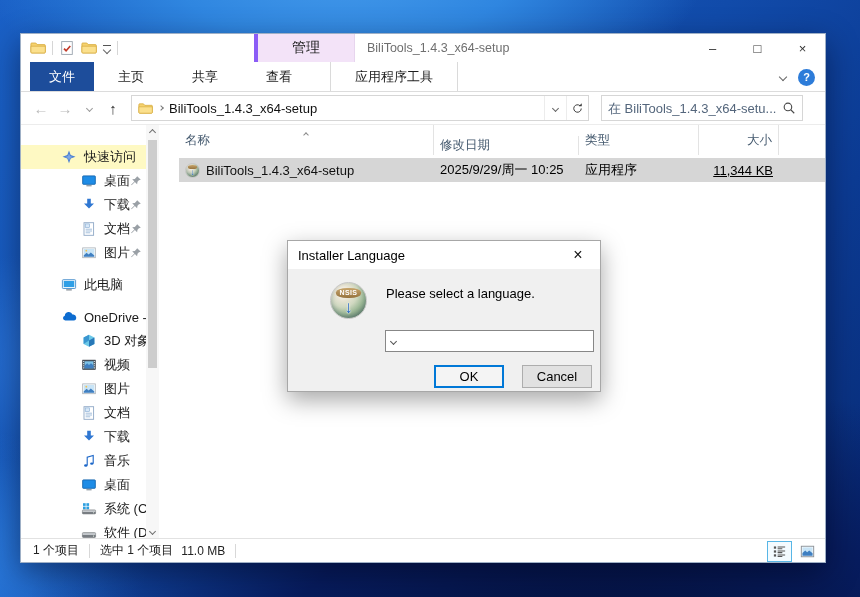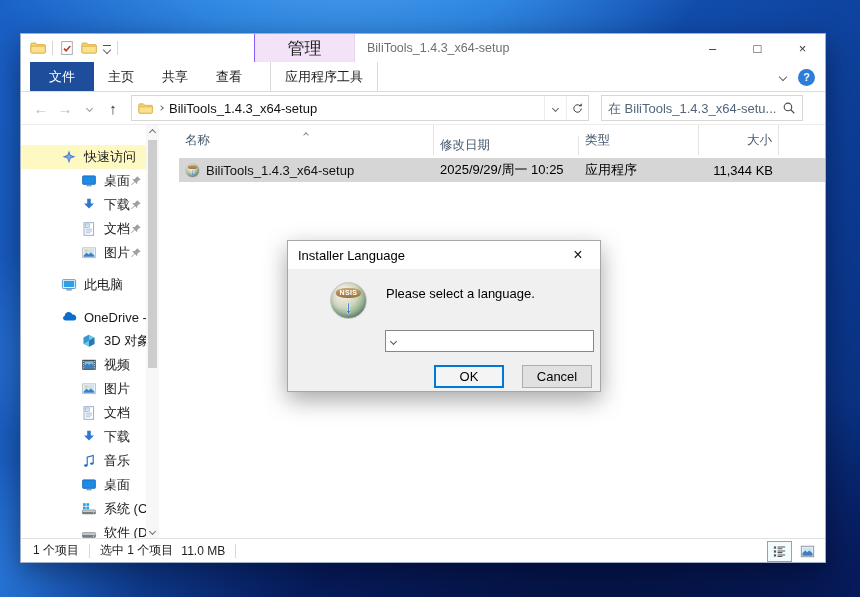--- a/index.html
+++ b/index.html
@@ -31,29 +31,29 @@
   .qat{display:flex;align-items:center;gap:6px;margin-left:9px}
   .qat .ic{width:16px;height:16px;display:inline-flex}
   .qat-sep{width:1px;height:14px;background:#d6d6d6}
   .qat-chev{display:flex;flex-direction:column;align-items:center;gap:1px;padding-top:2px}
   .qat-chev .bar{width:8px;height:1.4px;background:#555}
   .chev{display:inline-block;width:6px;height:6px;border-right:1.4px solid #666;border-bottom:1.4px solid #666}
   .chev.down{transform:rotate(45deg)}
   .chev.up{transform:rotate(-135deg)}
   .chev.right{transform:rotate(-45deg)}
   .ctx-group{position:absolute;left:233px;top:0;width:101px;height:28px;background:var(--ctx-bg);
-    display:flex;align-items:center;justify-content:center;color:#222;font-size:17px;
-    border-left:1px solid #8b5cf6;border-right:1px solid #e7d5ee}
+    display:flex;align-items:center;justify-content:center;color:#222;font-size:14px;
+    border-left:4px solid #8b5cf6;border-right:1px solid #e7d5ee}
   .win-title{position:absolute;left:346px;top:0;height:28px;line-height:28px;color:#6f6f6f;font-size:12.5px;white-space:nowrap}
   .win-controls{position:absolute;right:0;top:0;height:28px;display:flex}
   .win-btn{width:45px;height:28px;display:flex;align-items:center;justify-content:center;color:#333;font-size:13px}
 
   
   .tabrow{height:30px;flex:0 0 auto;display:flex;align-items:stretch;border-bottom:1px solid #dcdcdc;position:relative}
-  .tab{padding:0 14px;display:flex;align-items:center;font-size:13px;color:#1e1e1e}
+  .tab{padding:0 24px;display:flex;align-items:center;font-size:13px;color:#1e1e1e}
   .tab-active{background:var(--file-tab);color:#fff;padding:0 19px;margin-left:9px}
   .tab-ctx{margin-left:14px;border-left:1px solid #dadada;border-right:1px solid #dadada}
   .ribbon-right{position:absolute;right:10px;top:0;height:30px;display:flex;align-items:center;gap:12px}
   .help-circle{width:17px;height:17px;border-radius:50%;background:#2d7cd9;color:#fff;font-size:11px;font-weight:bold;
     display:flex;align-items:center;justify-content:center}
 
   
   .navrow{height:33px;flex:0 0 auto;display:flex;align-items:center;padding:0 8px;border-bottom:1px solid #ececec}
   .nav-btn{width:24px;display:flex;align-items:center;justify-content:center;font-size:15px}
   .nav-disabled{color:#b9b9b9}
@@ -455,21 +455,21 @@
             <div class="frow sel">
               <div class="rcell name" style="width: 255px;">
                 <span class="nsis nsis-sm">
                   <span class="band"></span>
                   <span class="arr">↓</span>
                 </span>
                 <span>BiliTools_1.4.3_x64-setup</span>
               </div>
               <div class="rcell dim" style="width: 145px;">2025/9/29/周一 10:25</div>
               <div class="rcell dim" style="width: 120px;">应用程序</div>
-              <div class="rcell dim right" style="width: 80px;">11,344 KB</div>
+              <div class="rcell dim right" style="width: 80px; text-decoration: underline;">11,344 KB</div>
             </div>
           </div>
       </main>
     </div>
 
     <div class="statusbar">
       <span>1 个项目</span>
       <span class="status-div"></span>
       <span>选中 1 个项目</span>
       <span style="width:8px"></span>

